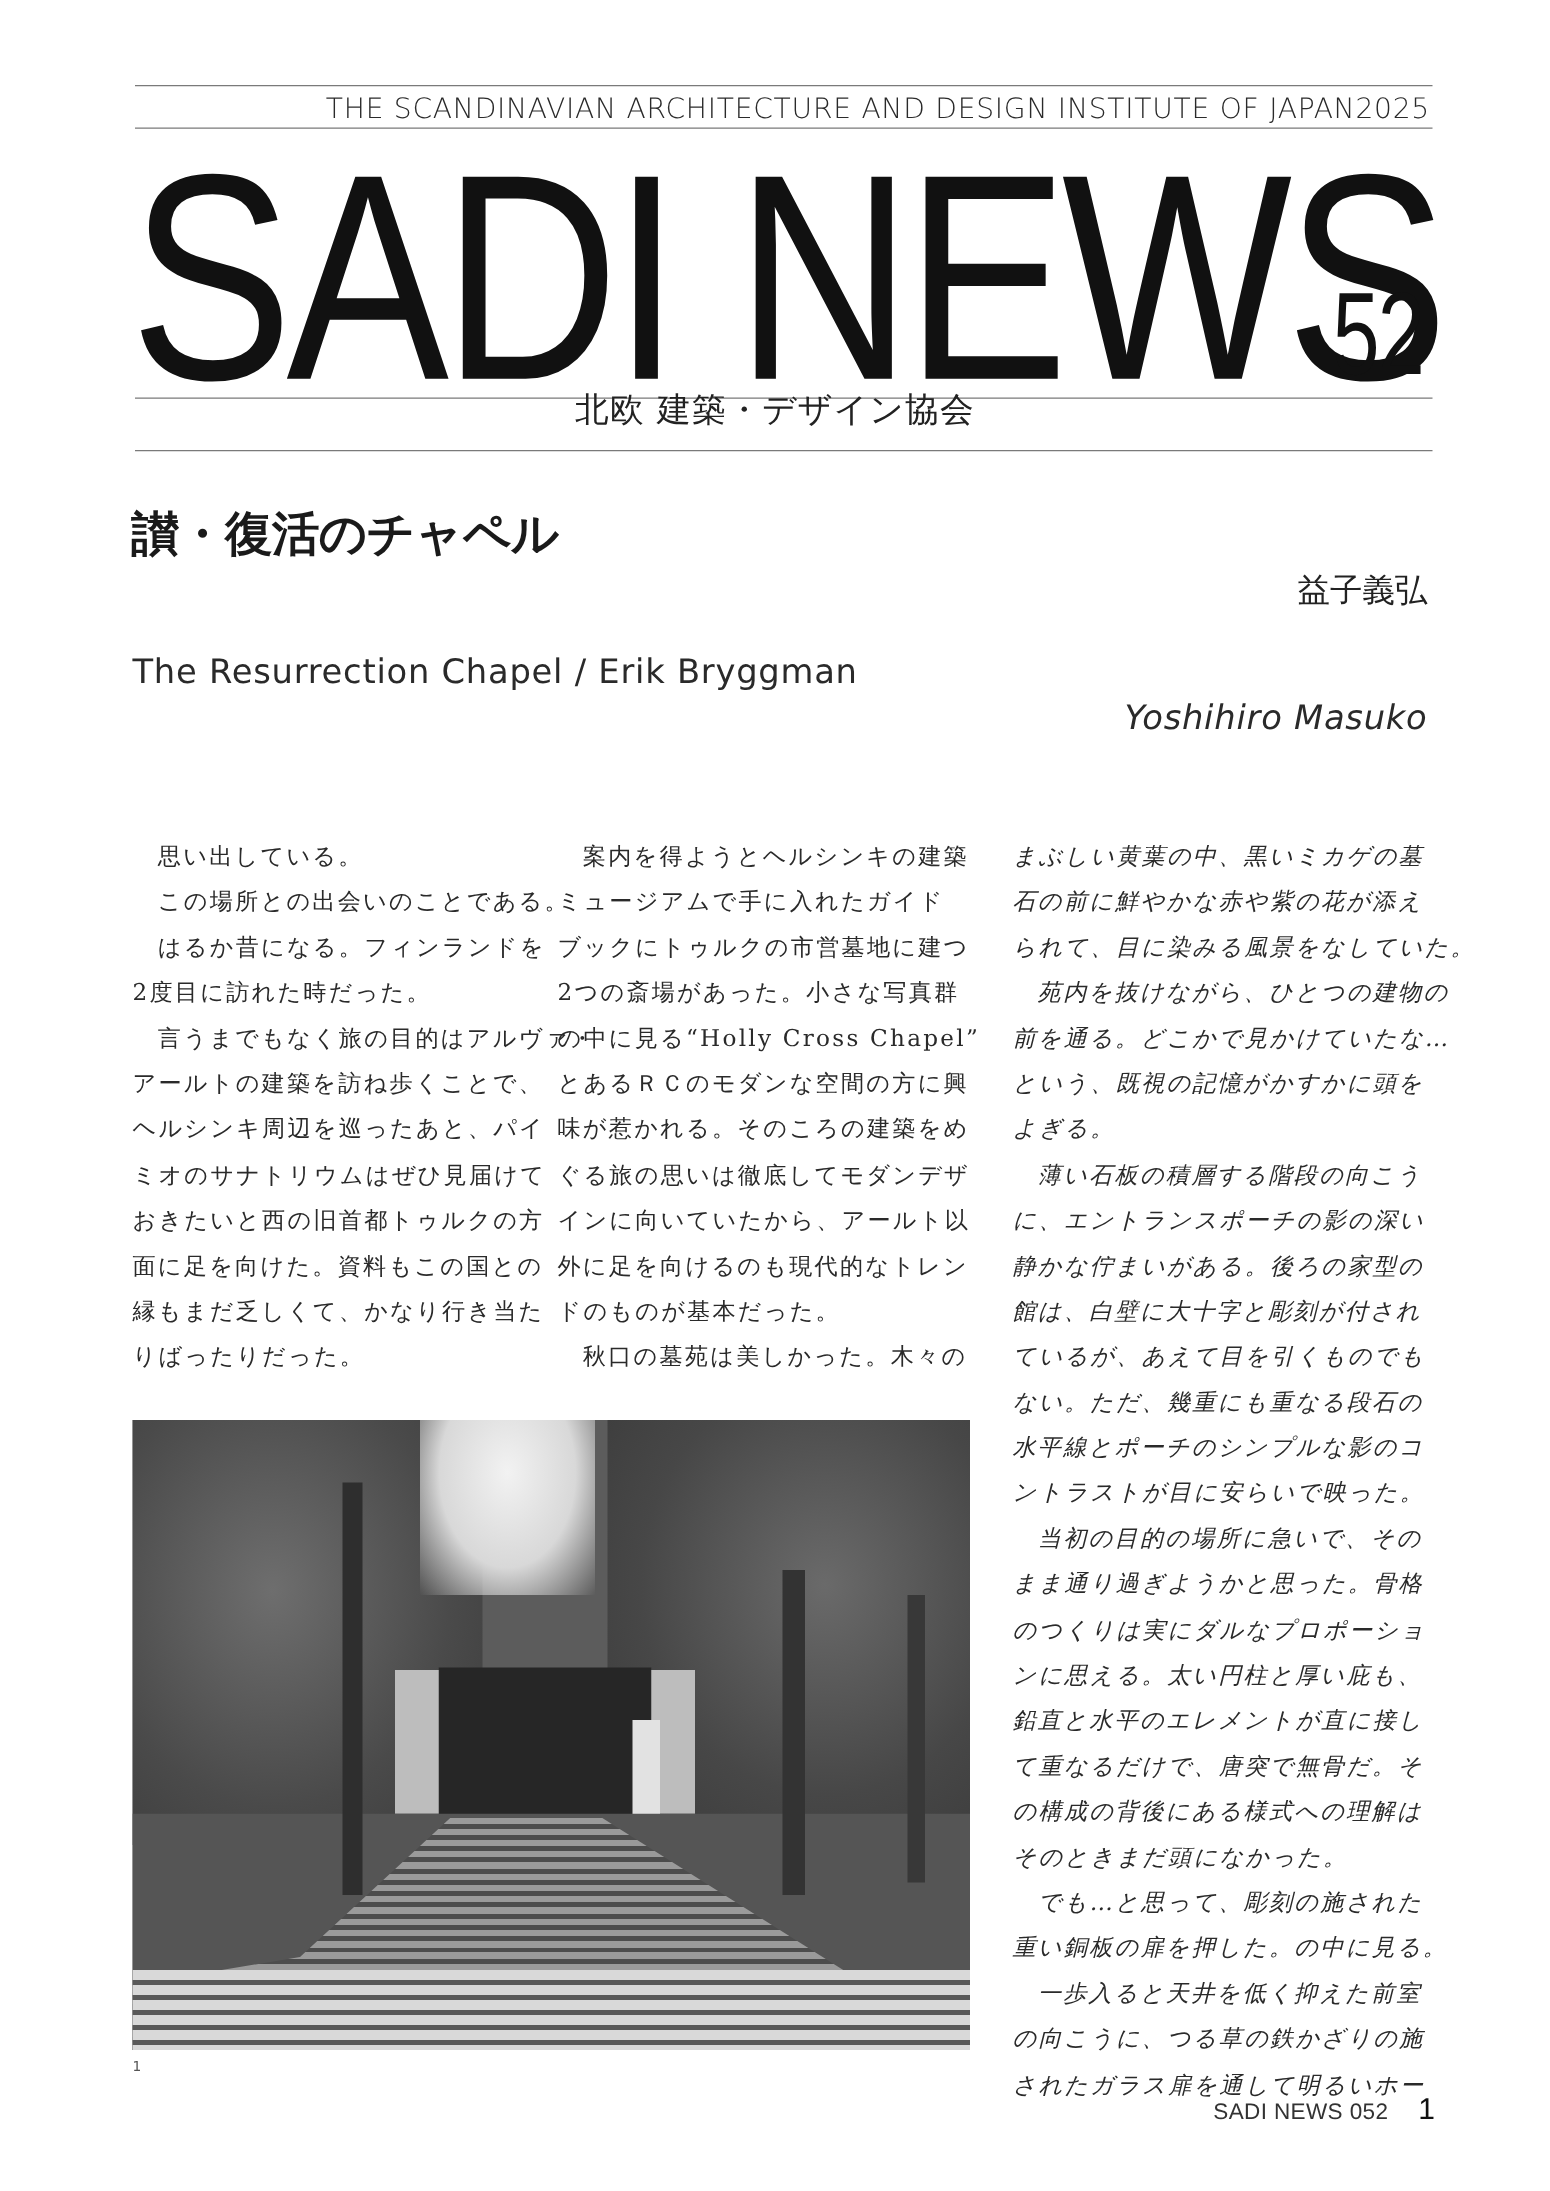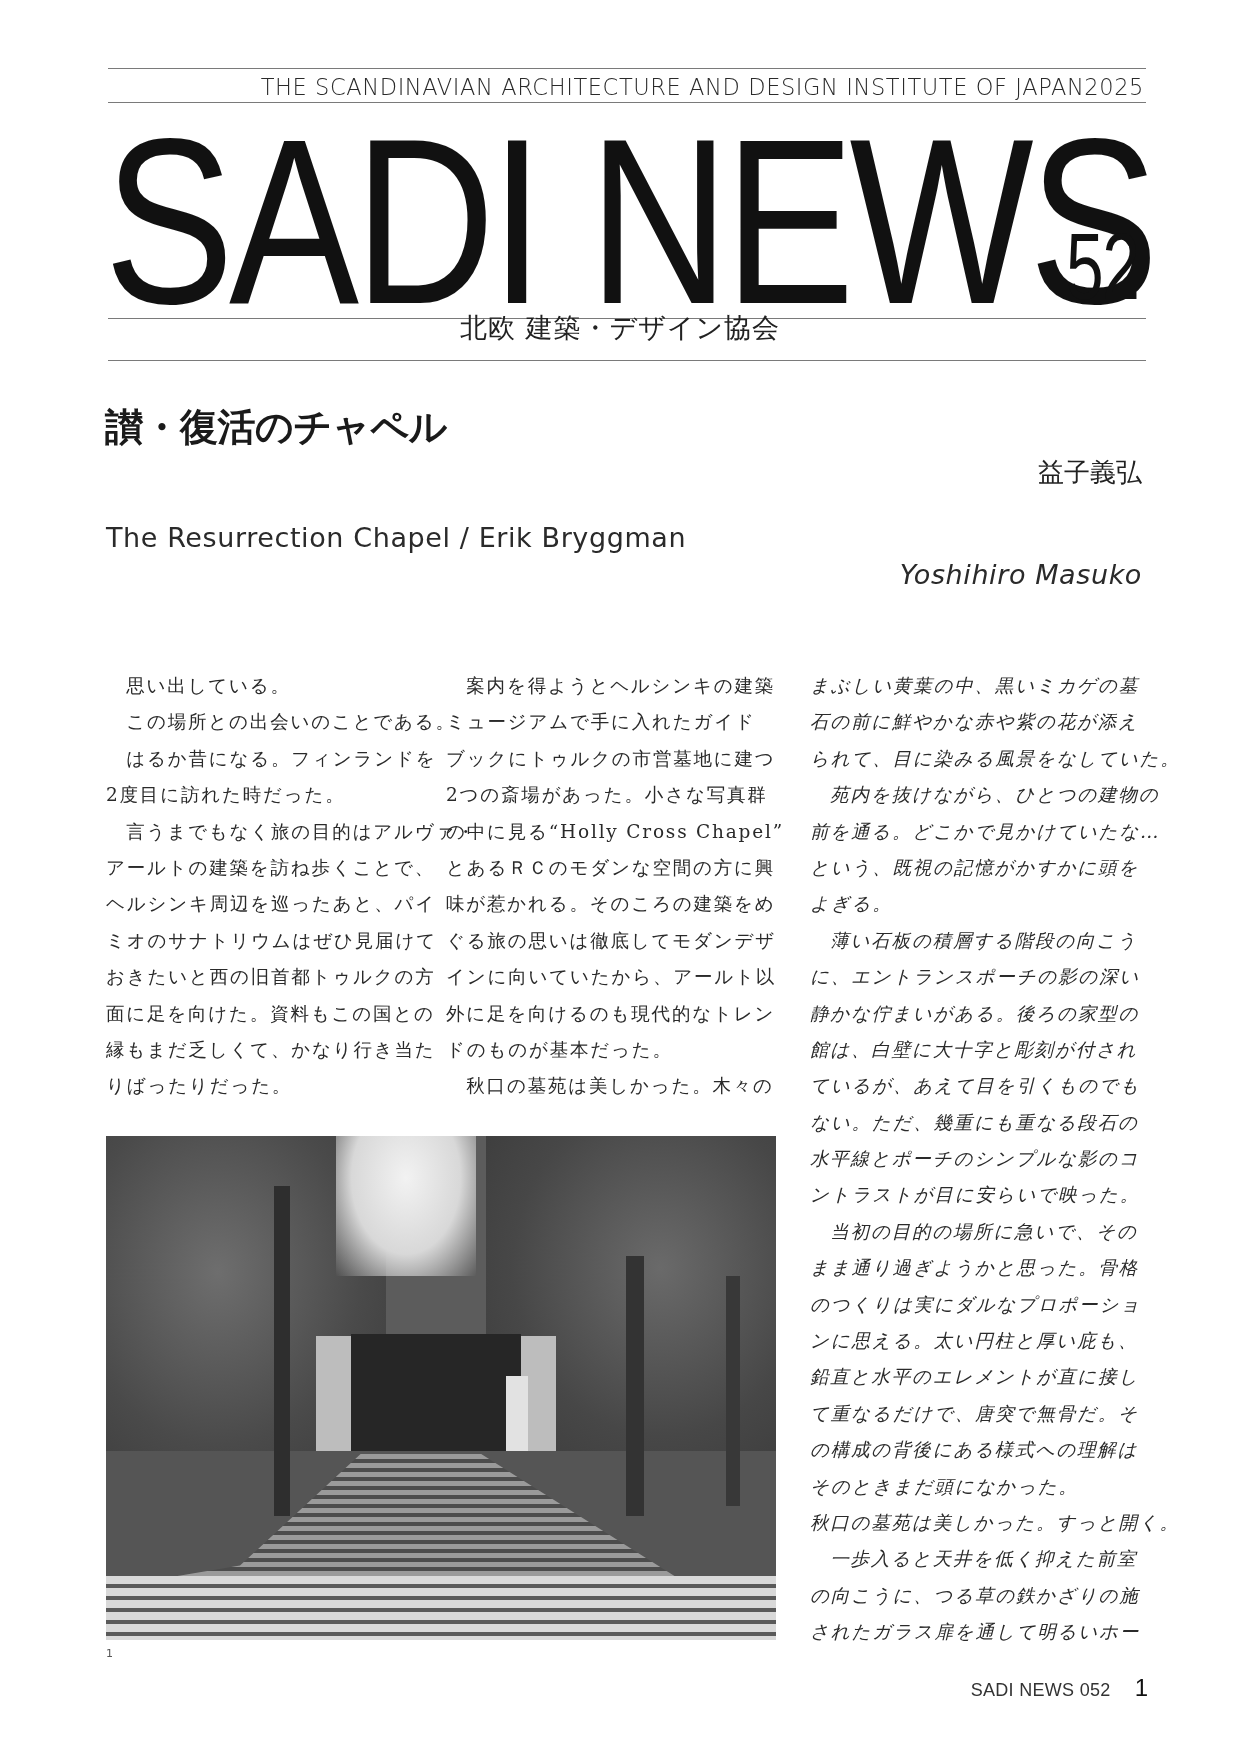--- a/index.html
+++ b/index.html
@@ -174,21 +174,22 @@
     <div class="line">水平線とポーチのシンプルな影のコ</div>
     <div class="line">ントラストが目に安らいで映った。</div>
     <div class="line">　当初の目的の場所に急いで、その</div>
     <div class="line">まま通り過ぎようかと思った。骨格</div>
     <div class="line">のつくりは実にダルなプロポーショ</div>
     <div class="line">ンに思える。太い円柱と厚い庇も、</div>
     <div class="line">鉛直と水平のエレメントが直に接し</div>
     <div class="line">て重なるだけで、唐突で無骨だ。そ</div>
     <div class="line">の構成の背後にある様式への理解は</div>
     <div class="line">そのときまだ頭になかった。</div>
-    <div class="line">秋口の墓苑は美しかった。すっと開く。</div>
+    <div class="line">　でも…と思って、彫刻の施された</div>
+    <div class="line">重い銅板の扉を押した。の中に見る。</div>
     <div class="line">　一歩入ると天井を低く抑えた前室</div>
     <div class="line">の向こうに、つる草の鉄かざりの施</div>
     <div class="line">されたガラス扉を通して明るいホー</div>
   </div>
 
   <div class="photo" title="Black-and-white photograph: stone stairway rising between pine trees to the dark entrance portico of the Resurrection Chapel">
     <div class="tree-l"></div>
     <div class="tree-r"></div>
     <div class="sky"></div>
     <div class="wall"></div>

